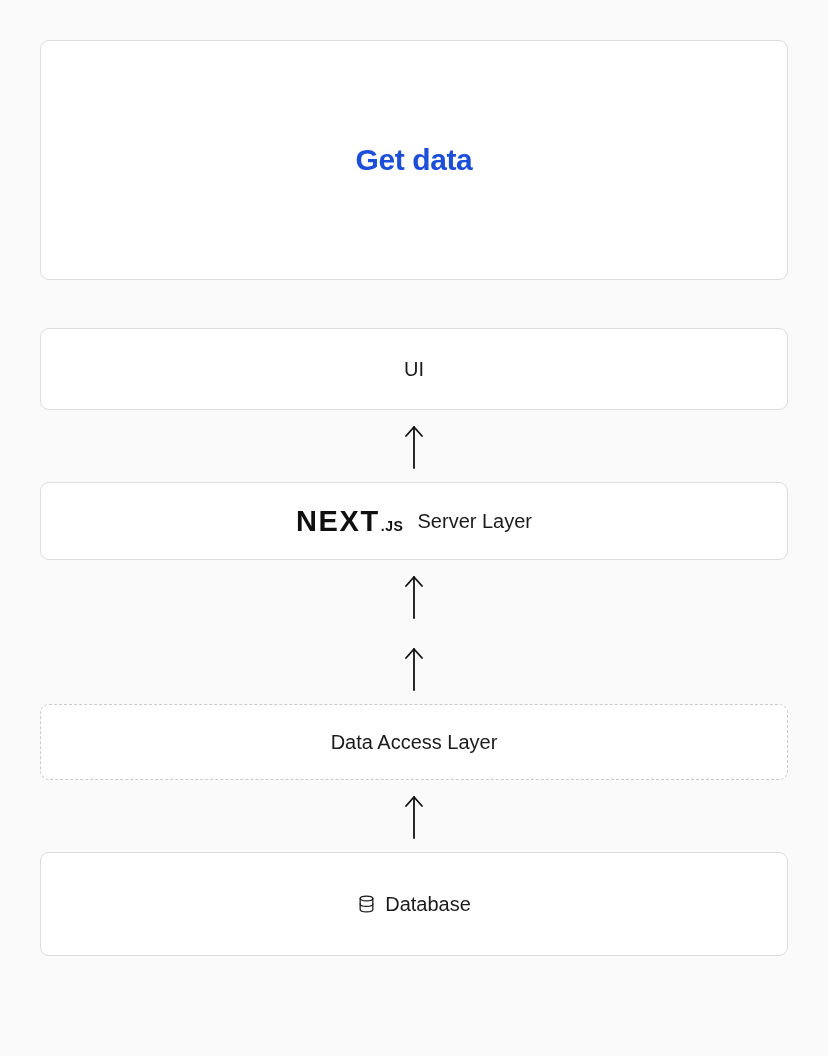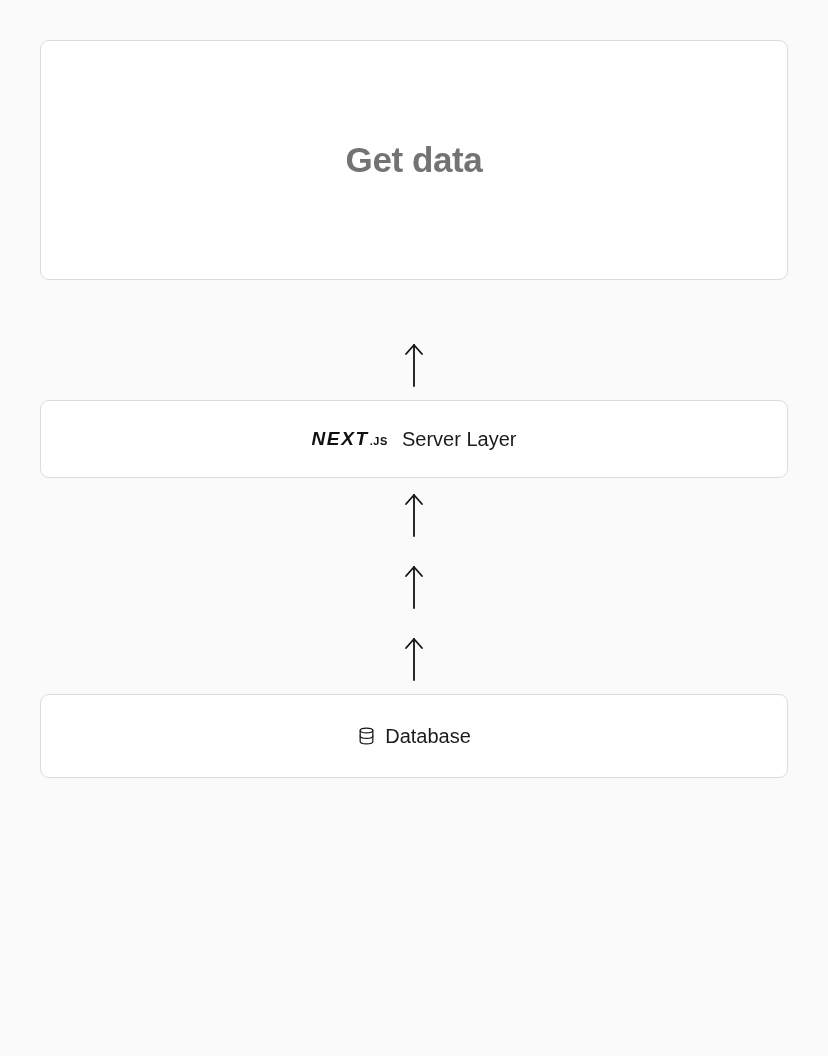--- a/index.html
+++ b/index.html
@@ -20,67 +20,69 @@
     width: 748px;
     background: #ffffff;
     border: 1px solid #dcdcdc;
     border-radius: 9px;
     display: flex;
     align-items: center;
     justify-content: center;
   }
   .title-box { height: 240px; margin-bottom: 48px; }
   .title-text {
-    font-size: 35px;
+    font-size: 30px;
     font-weight: 700;
     letter-spacing: -0.4px;
-    color: #737373;
+    color: #1d4ed8;
   }
   .layer { font-size: 20px; color: #1b1b1b; }
   .layer-ui  { height: 82px; }
   .layer-mid { height: 78px; }
   .layer-dal { height: 76px; border: 1px dashed #c9c9c9; }
-  .layer-db  { height: 84px; }
+  .layer-db  { height: 104px; }
   .arrow-zone {
     height: 72px;
     width: 748px;
     display: flex;
     align-items: center;
     justify-content: center;
   }
   .next-logo {
     display: inline-flex;
     align-items: baseline;
     font-weight: 700;
     color: #101010;
     margin-right: 14px;
   }
   .next-logo .word {
-    font-size: 19px;
+    font-size: 29px;
     letter-spacing: 1.6px;
-    font-style: italic;
   }
   .next-logo .suffix {
-    font-size: 11px;
+    font-size: 14px;
     font-weight: 700;
     letter-spacing: 0.6px;
     margin-left: 1px;
   }
   .db-icon { margin-right: 9px; display: inline-flex; }
   .label-with-icon { display: flex; align-items: center; }
 </style>
 </head>
 <body>
 
 <div class="canvas">
 
   <div class="box title-box">
     <span class="title-text">Get data</span>
   </div>
 
+  <div class="box layer layer-ui">
+    <span>UI</span>
+  </div>
 
   <div class="arrow-zone">
     <svg width="26" height="46" viewBox="0 0 26 46" fill="none" stroke="#111111" stroke-width="1.8" stroke-linecap="round" stroke-linejoin="round">
       <path d="M13 45 L13 4"></path>
       <path d="M5 13 L13 4 L21 13"></path>
     </svg>
   </div>
 
   <div class="box layer layer-mid">
     <span class="label-with-icon">
@@ -100,20 +102,23 @@
   </div>
 
 
   <div class="arrow-zone">
     <svg width="26" height="46" viewBox="0 0 26 46" fill="none" stroke="#111111" stroke-width="1.8" stroke-linecap="round" stroke-linejoin="round">
       <path d="M13 45 L13 4"></path>
       <path d="M5 13 L13 4 L21 13"></path>
     </svg>
   </div>
 
+  <div class="box layer layer-dal">
+    <span>Data Access Layer</span>
+  </div>
 
   <div class="arrow-zone">
     <svg width="26" height="46" viewBox="0 0 26 46" fill="none" stroke="#111111" stroke-width="1.8" stroke-linecap="round" stroke-linejoin="round">
       <path d="M13 45 L13 4"></path>
       <path d="M5 13 L13 4 L21 13"></path>
     </svg>
   </div>
 
   <div class="box layer layer-db">
     <span class="label-with-icon">

